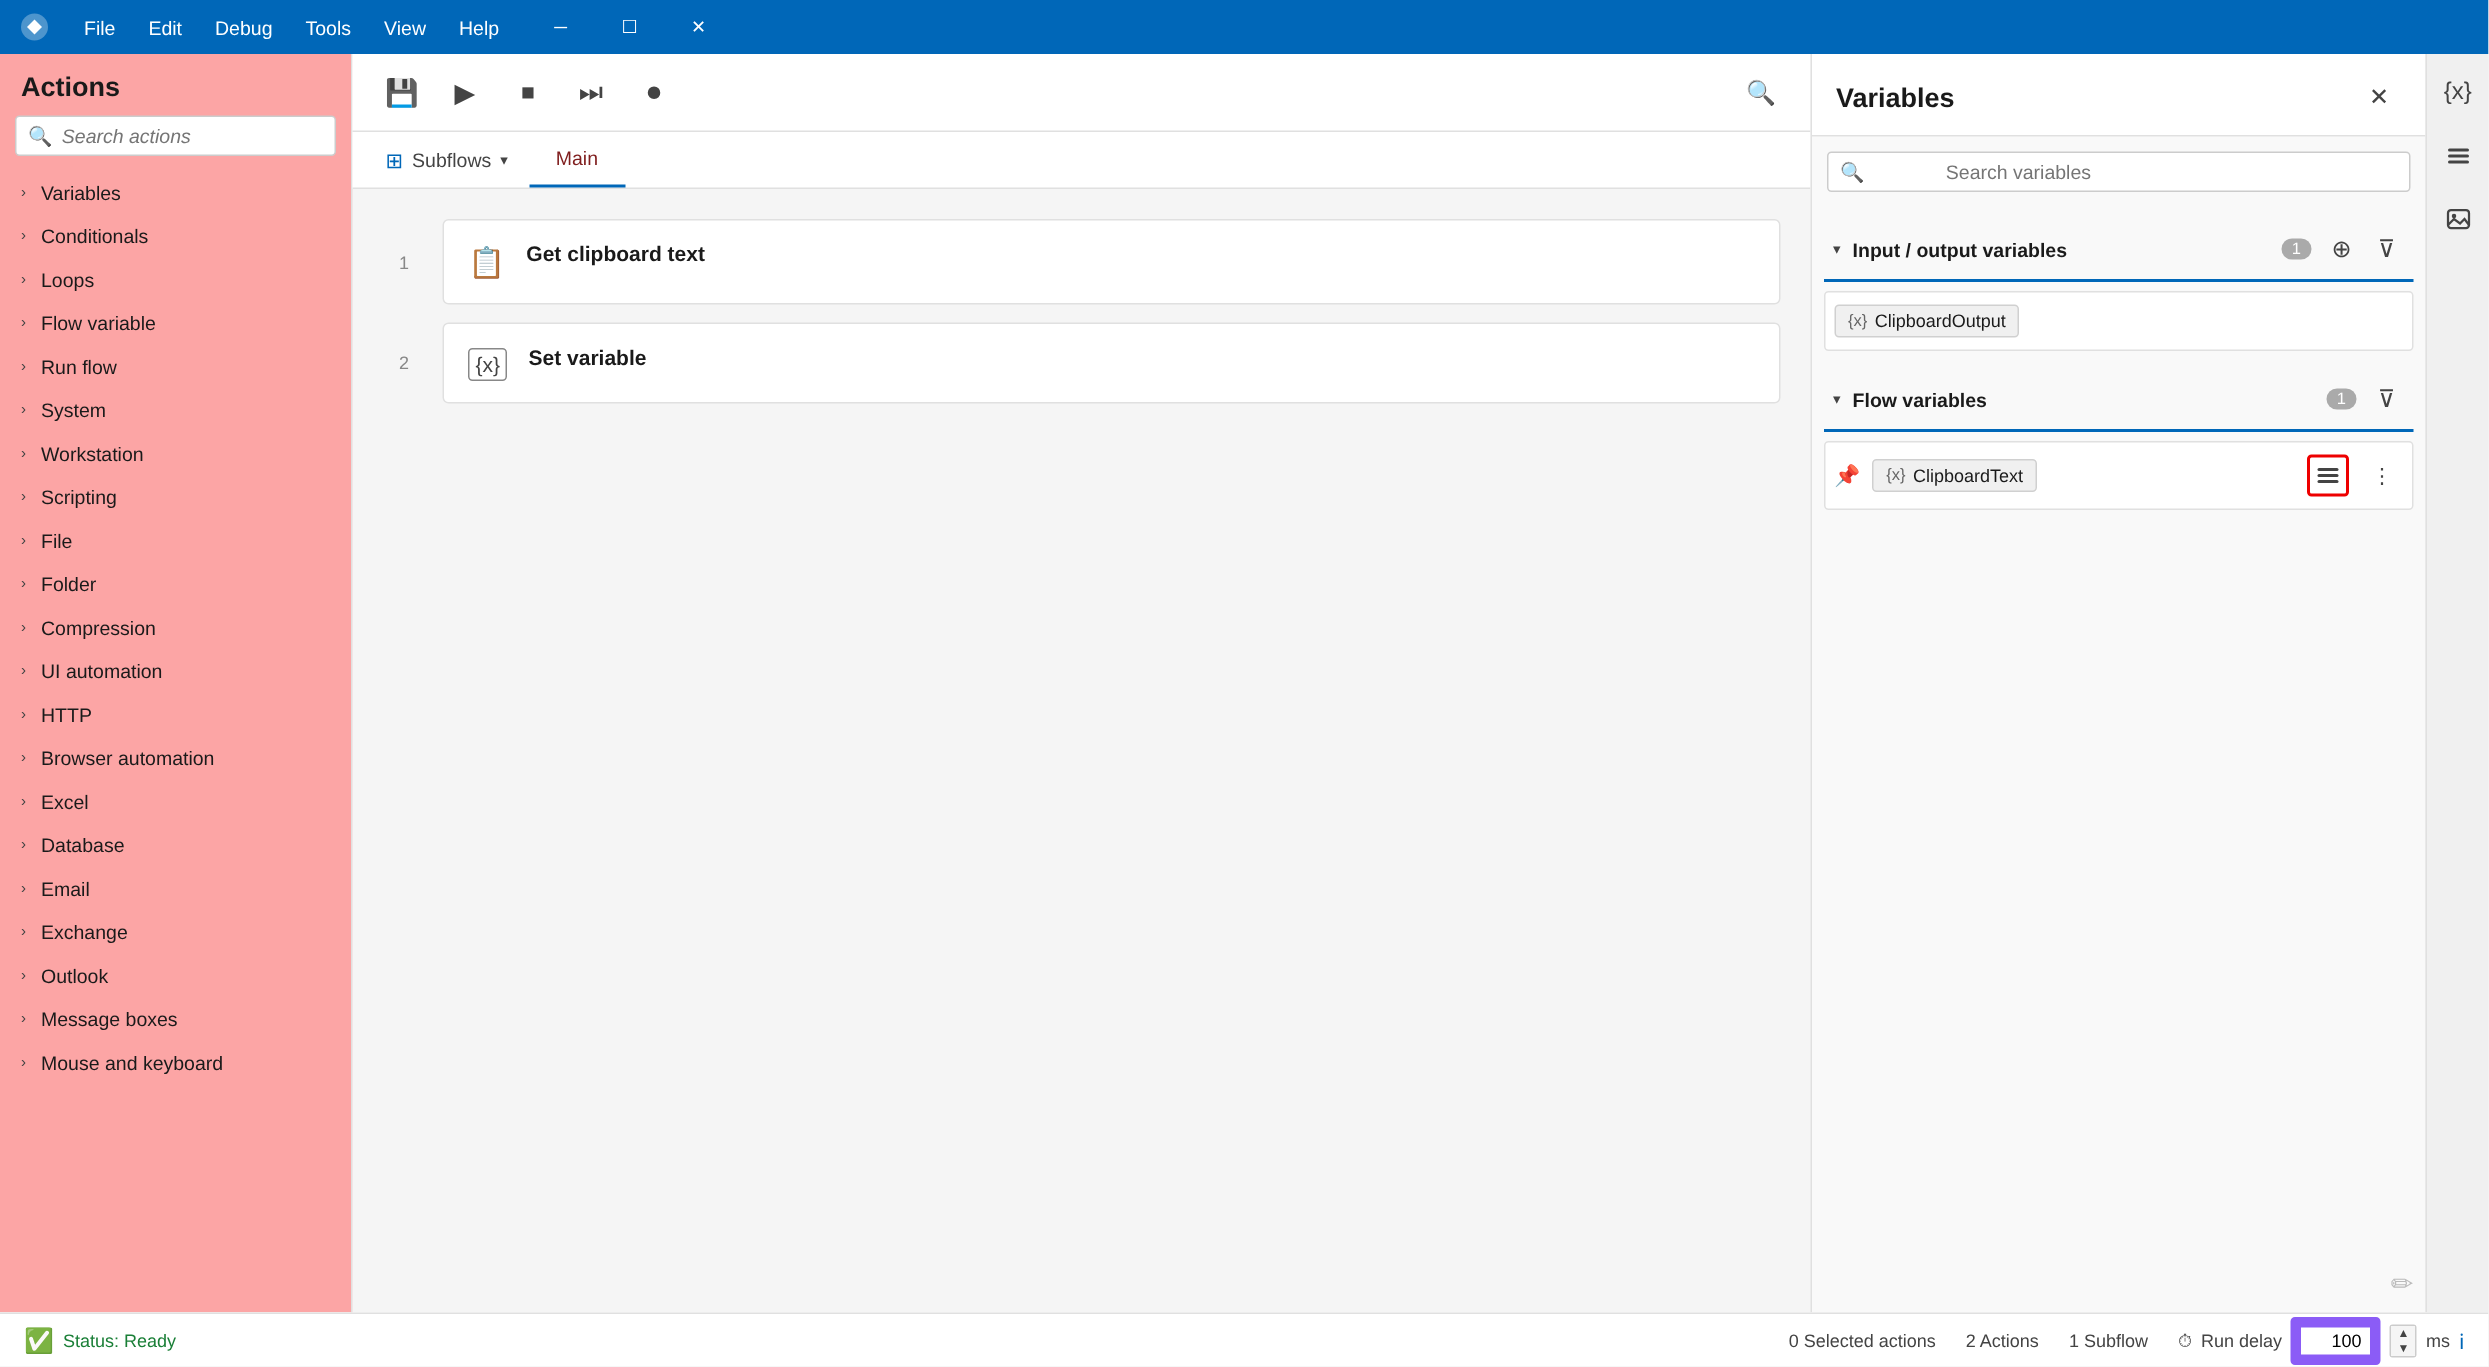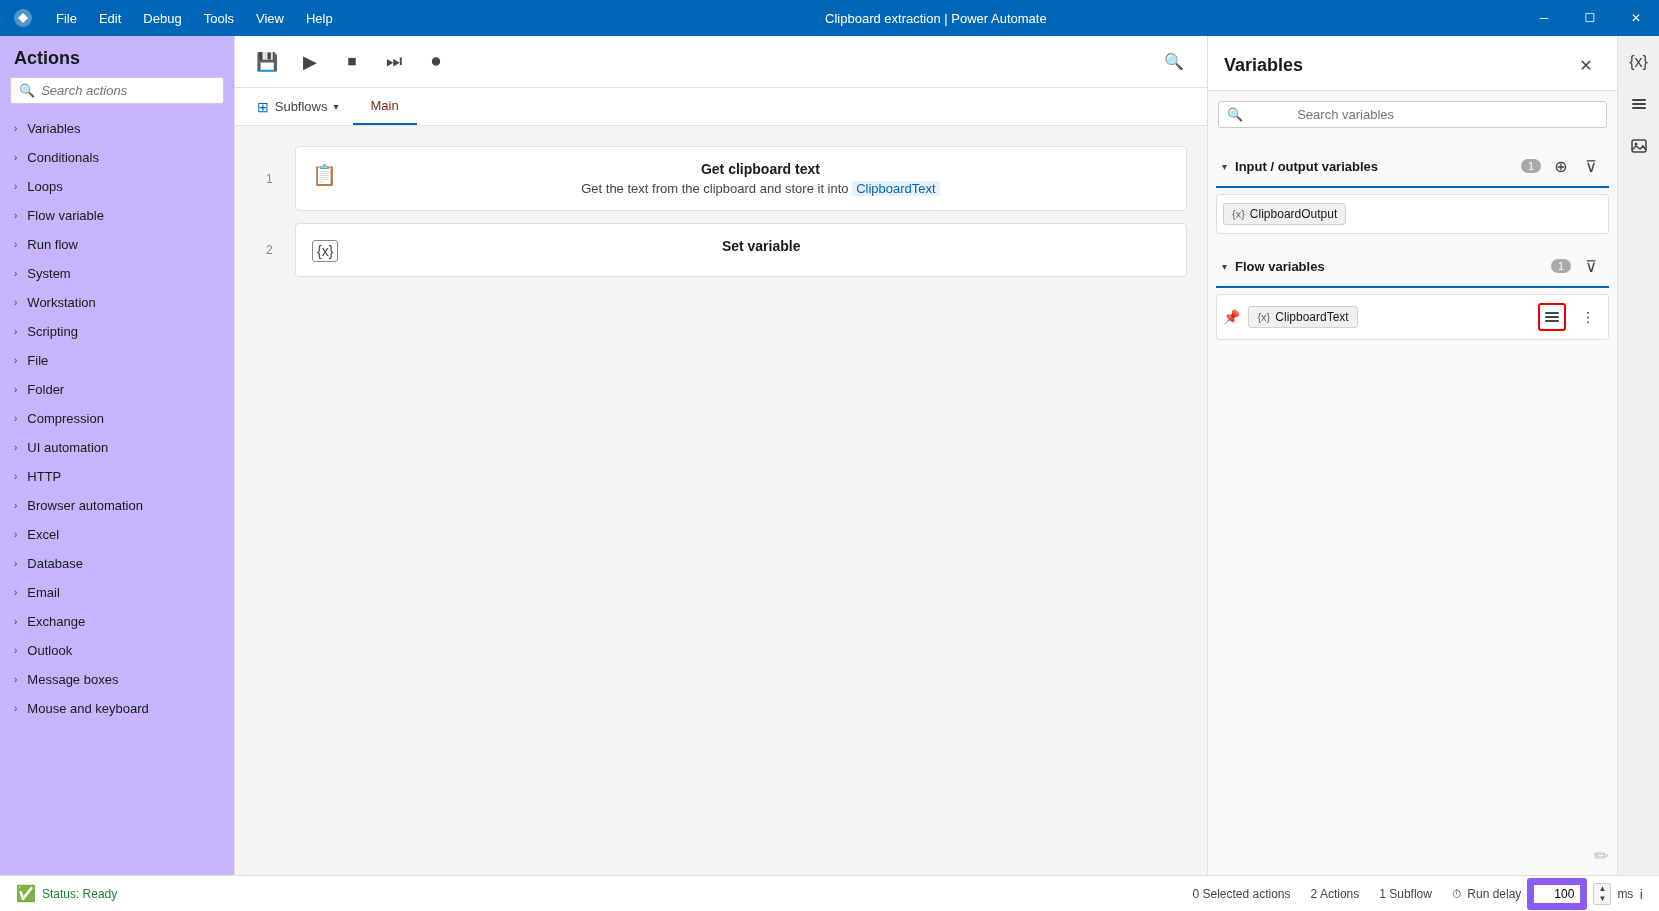--- a/index.html
+++ b/index.html
@@ -56,21 +56,21 @@
     
     .main-layout {
       flex: 1;
       display: flex;
       overflow: hidden;
     }
 
     
     .actions-panel {
       width: 235px;
-      background: #c4b5fd;
+      background: #fca5a5;
       border-right: 1px solid #e0e0e0;
       display: flex;
       flex-direction: column;
       flex-shrink: 0;
     }
     .actions-header {
       padding: 12px 14px 8px;
       font-size: 18px;
       font-weight: 600;
       color: #1a1a1a;
@@ -268,21 +268,21 @@
       transform: translateY(-50%);
       color: #888;
       font-size: 12px;
     }
     .step-icon {
       font-size: 20px;
       color: #444;
       margin-top: 2px;
       flex-shrink: 0;
     }
-    .step-content { flex: 1; text-align: center; }
+    .step-content { flex: 1; }
     .step-title {
       font-size: 14px;
       font-weight: 600;
       color: #1a1a1a;
       margin-bottom: 4px;
     }
     .step-desc {
       font-size: 13px;
       color: #444;
     }
@@ -502,21 +502,20 @@
     </svg>
   </div>
   <div class="title-bar-menus">
     <span>File</span>
     <span>Edit</span>
     <span>Debug</span>
     <span>Tools</span>
     <span>View</span>
     <span>Help</span>
   </div>
-  <div class="title-bar-title">Clipboard extraction | Power Automate</div>
   <div class="title-bar-controls">
     <span>─</span>
     <span>☐</span>
     <span class="close-btn">✕</span>
   </div>
 </div>
 
 <div class="main-layout">
 
   <div class="actions-panel">
@@ -635,24 +634,20 @@
     </div>
 
     <div class="flow-canvas">
       <div class="flow-steps-container">
 
         <div class="flow-step">
           <span class="step-number">1</span>
           <div class="step-icon">📋</div>
           <div class="step-content">
             <div class="step-title">Get clipboard text</div>
-            <div class="step-desc">
-              <span>Get the text from the clipboard and store it into</span>
-              <span class="step-var">ClipboardText</span>
-            </div>
           </div>
         </div>
 
         <div class="flow-step">
           <span class="step-number">2</span>
           <div class="step-icon" style="font-size:14px; border:1px solid #888; border-radius:3px; padding:2px 4px; color:#444;">{x}</div>
           <div class="step-content">
             <div class="step-title">Set variable</div>
           </div>
         </div>

